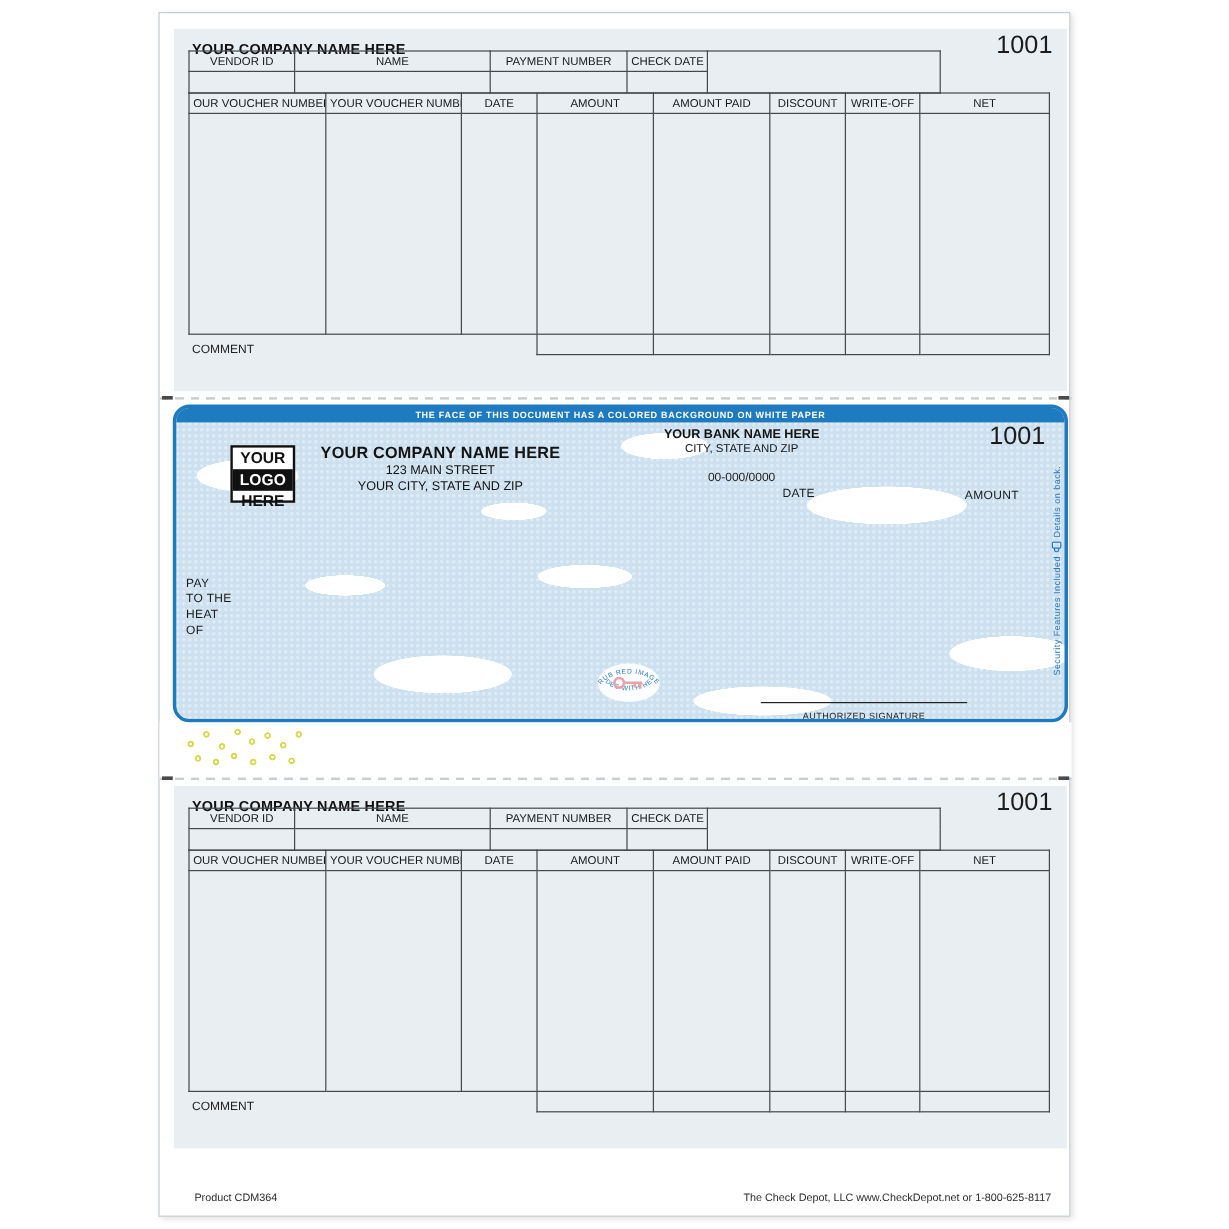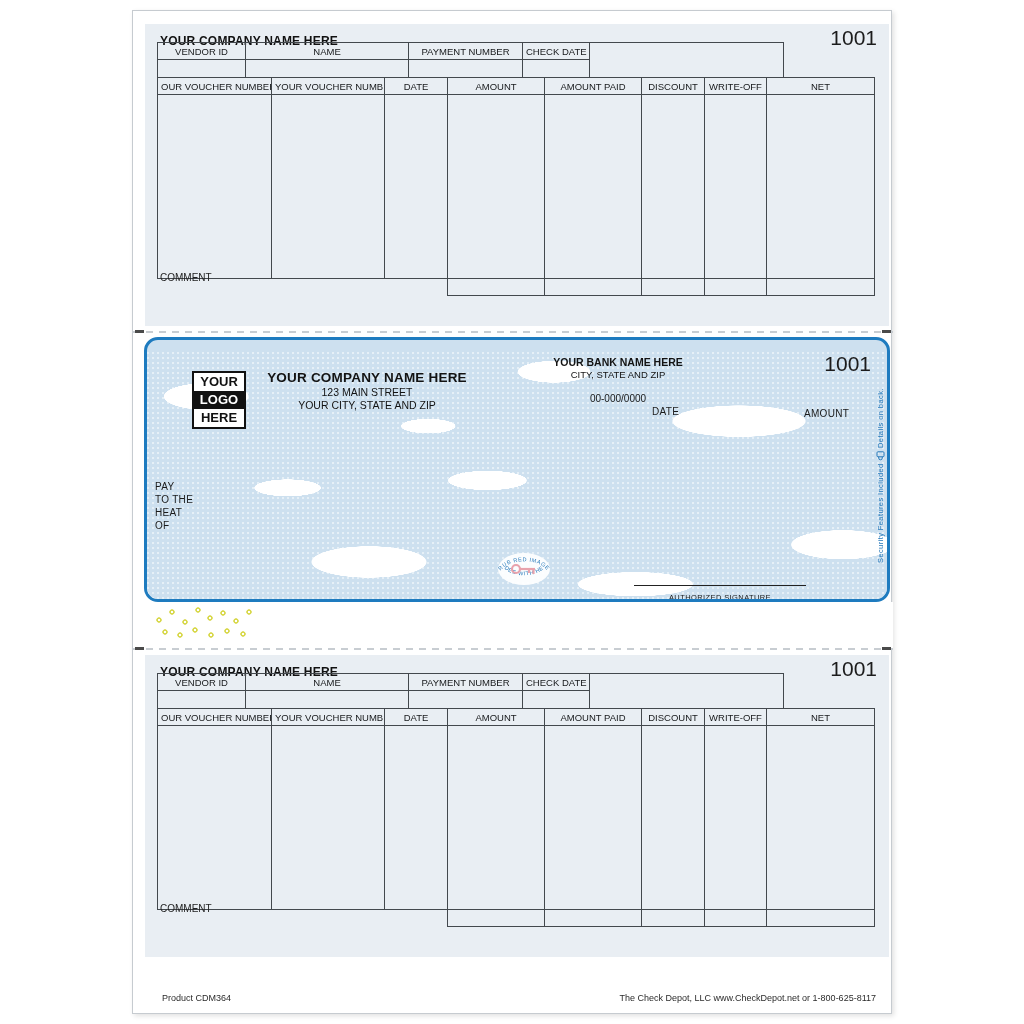--- a/index.html
+++ b/index.html
@@ -30,21 +30,21 @@
     overflow: hidden; white-space: nowrap;
   }
   .t-info { left: 12px; top: 18px; width: 626px; border-radius: 13px; }
   .t-info tr:first-child td { height: 17px; }
   .t-info tr:last-child td { height: 18px; }
   .t-vouch { left: 12px; top: 53px; width: 717px; }
   .t-vouch tr.hd td { height: 17px; }
   .t-vouch tr.bd td { height: 184px; }
   .t-vouch tr.tt td { height: 17px; }
   .t-vouch td.nob { border: none; background: transparent; }
-  .stub .comment { position: absolute; left: 15px; top: 248px; font-size: 10px; color: #222; }
+  .stub .comment { position: absolute; left: 15px; top: 262px; font-size: 10px; color: #222; }
 
   
   .perf {
     position: absolute; left: 0; width: 760px; height: 2px;
     background: repeating-linear-gradient(90deg,#c8cdd2 0 7px, transparent 7px 13px);
   }
   .perf .tick { position: absolute; top: -1px; width: 9px; height: 3px; background: #4a4a4a; }
   .perf .tick.l { left: 2px; } .perf .tick.r { right: 2px; }
   .perf1 { top: 320px; } .perf2 { top: 637px; }
 
@@ -68,21 +68,21 @@
       radial-gradient(ellipse 85px 24px at 94% 78%, #fff 60%, rgba(255,255,255,0) 61%),
       radial-gradient(ellipse 65px 16px at 46% 52%, #fff 60%, rgba(255,255,255,0) 61%),
       radial-gradient(ellipse 95px 20px at 66% 94%, #fff 60%, rgba(255,255,255,0) 61%),
       radial-gradient(ellipse 55px 14px at 19% 55%, #fff 60%, rgba(255,255,255,0) 61%),
       radial-gradient(ellipse 45px 12px at 38% 30%, #fff 60%, rgba(255,255,255,0) 61%),
       radial-gradient(circle 1.1px at 1px 1px, rgba(255,255,255,.5) 1px, rgba(255,255,255,0) 1.6px) 0 0/5px 5px,
       #cde0ef;
   }
   .check .chk-no { position: absolute; right: 16px; top: 12px; font-size: 21px; color: #1c1c1c; }
   .logo-box {
-    position: absolute; left: 45px; top: 31px; width: 54px; height: 58px;
+    position: absolute; left: 45px; top: 31px; width: 54px; height: 48px;
     background: #fff; border: 2px solid #111; text-align: center;
     font-weight: bold; font-size: 13px; line-height: 18px; color: #111;
   }
   .logo-box .mid { background: #111; color: #fff; }
   .co-block { position: absolute; left: 100px; top: 30px; width: 240px; text-align: center; color: #131313; }
   .co-block .l1 { font-size: 13.5px; font-weight: bold; letter-spacing: .2px; }
   .co-block .l2, .co-block .l3 { font-size: 10.5px; margin-top: 1px; }
   .bank-block { position: absolute; left: 386px; top: 16px; width: 170px; text-align: center; color: #131313; }
   .bank-block .l1 { font-size: 10.5px; font-weight: bold; }
   .bank-block .l2 { font-size: 9.5px; margin-top: 1px; }
@@ -215,20 +215,21 @@
     <div class="comment">COMMENT</div>
   </div>
 
   <div class="perf perf1">
     <span class="tick l"></span>
     <span class="tick r"></span>
   </div>
 
   <div class="check">
     <div class="marble"></div>
+    <div class="banner">THE FACE OF THIS DOCUMENT HAS A COLORED BACKGROUND ON WHITE PAPER</div>
     <div class="chk-no">1001</div>
 
     <div class="logo-box">
       <div>YOUR</div>
       <div class="mid">LOGO</div>
       <div>HERE</div>
     </div>
 
     <div class="co-block">
       <div class="l1">YOUR COMPANY NAME HERE</div>

